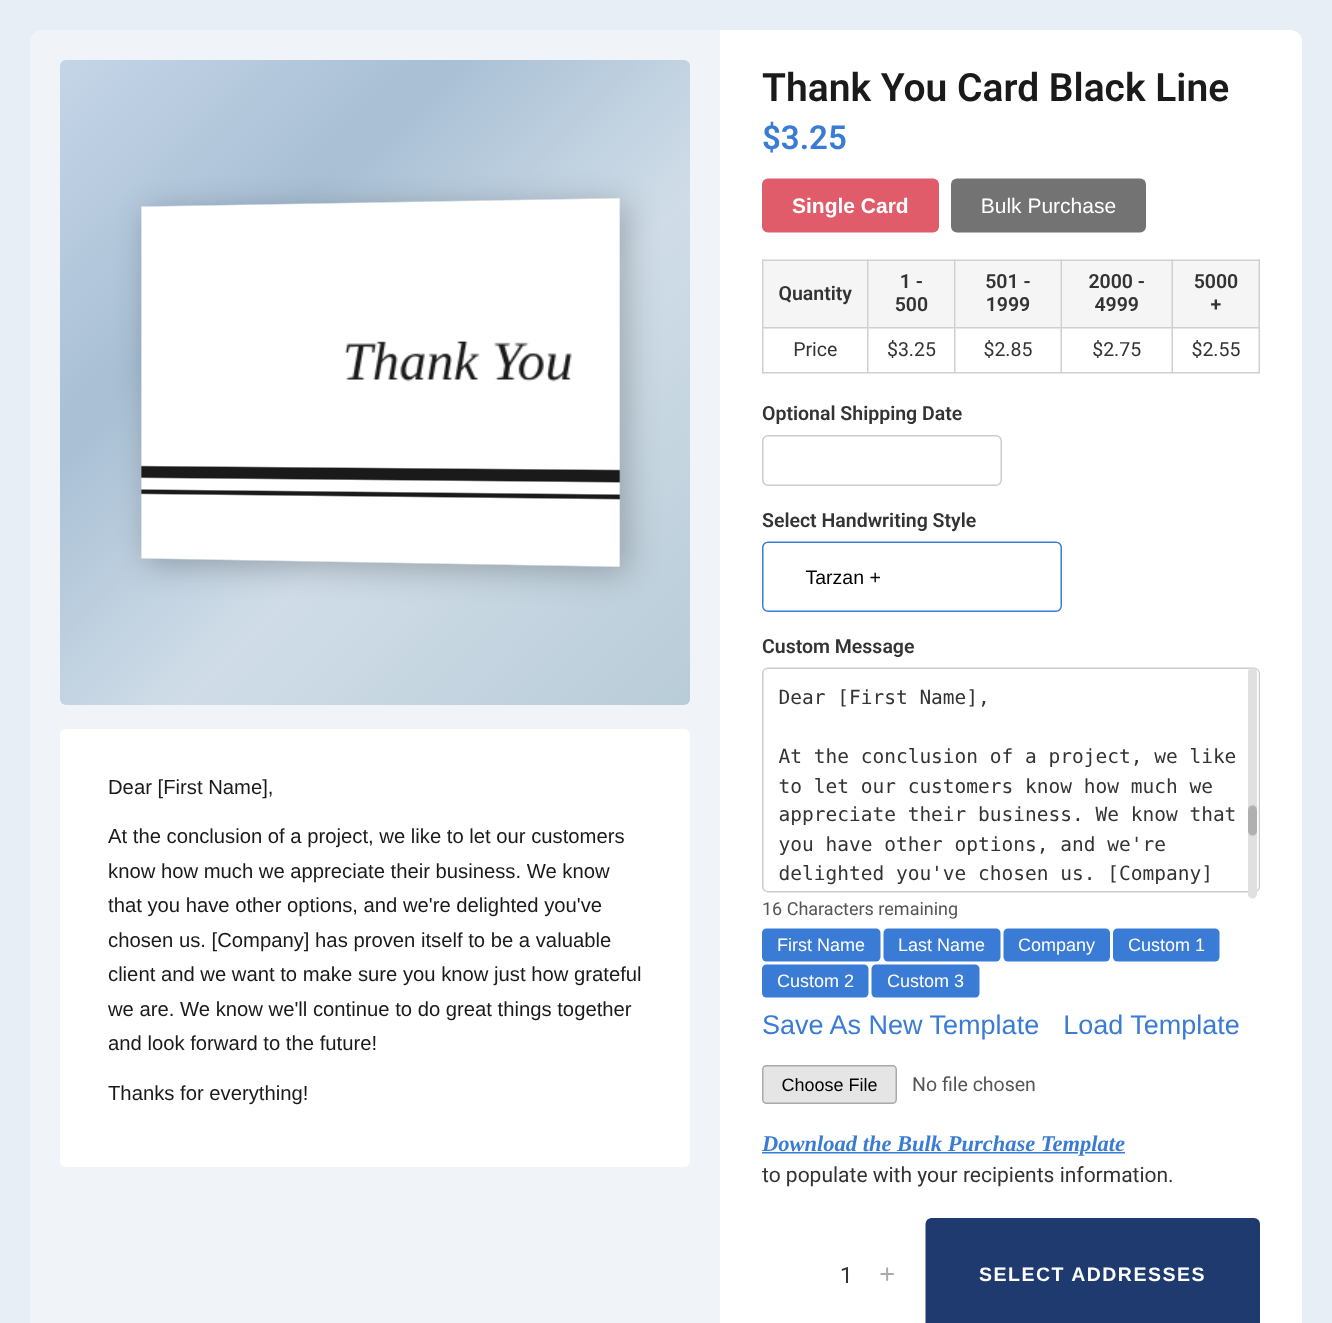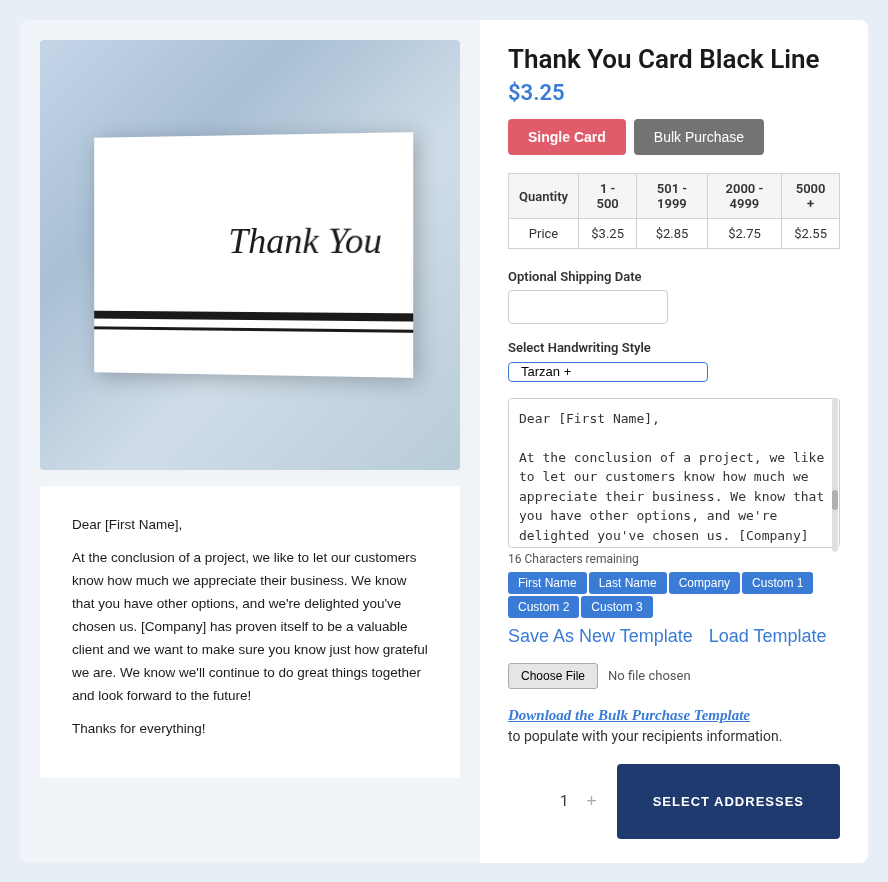--- a/index.html
+++ b/index.html
@@ -168,24 +168,24 @@
     .form-input {
       width: 160px;
       height: 34px;
       border: 1px solid #ccc;
       border-radius: 4px;
       padding: 0 10px;
       font-size: 13px;
     }
     .form-input-handwriting {
       width: 200px;
-      height: 20px;
+      height: 47px;
       border: 1px solid #3a7bd5;
       border-radius: 4px;
-      padding: 0 12px;
+      padding: 0 28px;
       font-size: 13px;
     }
     .custom-message-container {
       margin-bottom: 6px;
     }
     .message-textarea {
       width: 100%;
       height: 150px;
       border: 1px solid #ccc;
       border-radius: 4px;
@@ -383,20 +383,21 @@
       <label class="form-label">Optional Shipping Date</label>
       <input class="form-input" type="text" style="">
     </div>
 
     <div class="form-section">
       <label class="form-label">Select Handwriting Style</label>
       <input class="form-input-handwriting" type="text" value="Tarzan +" style="">
     </div>
 
     <div class="form-section custom-message-container">
+      <label class="form-label">Custom Message</label>
       <div class="scrollbar-area" style="position:relative;">
         <textarea class="message-textarea" style="">Dear [First Name],
 
 At the conclusion of a project, we like to let our customers know how much we appreciate their business. We know that you have other options, and we're delighted you've chosen us. [Company] has proven itself to be a valuable client and we want to make sure you know just how grateful we are. We know we'll continue to do great things together and look forward to the future!</textarea>
         <div class="scrollbar-indicator">
           <div class="scrollbar-thumb"></div>
         </div>
       </div>
       <div class="char-remaining">16 Characters remaining</div>
       <div class="tag-buttons">

